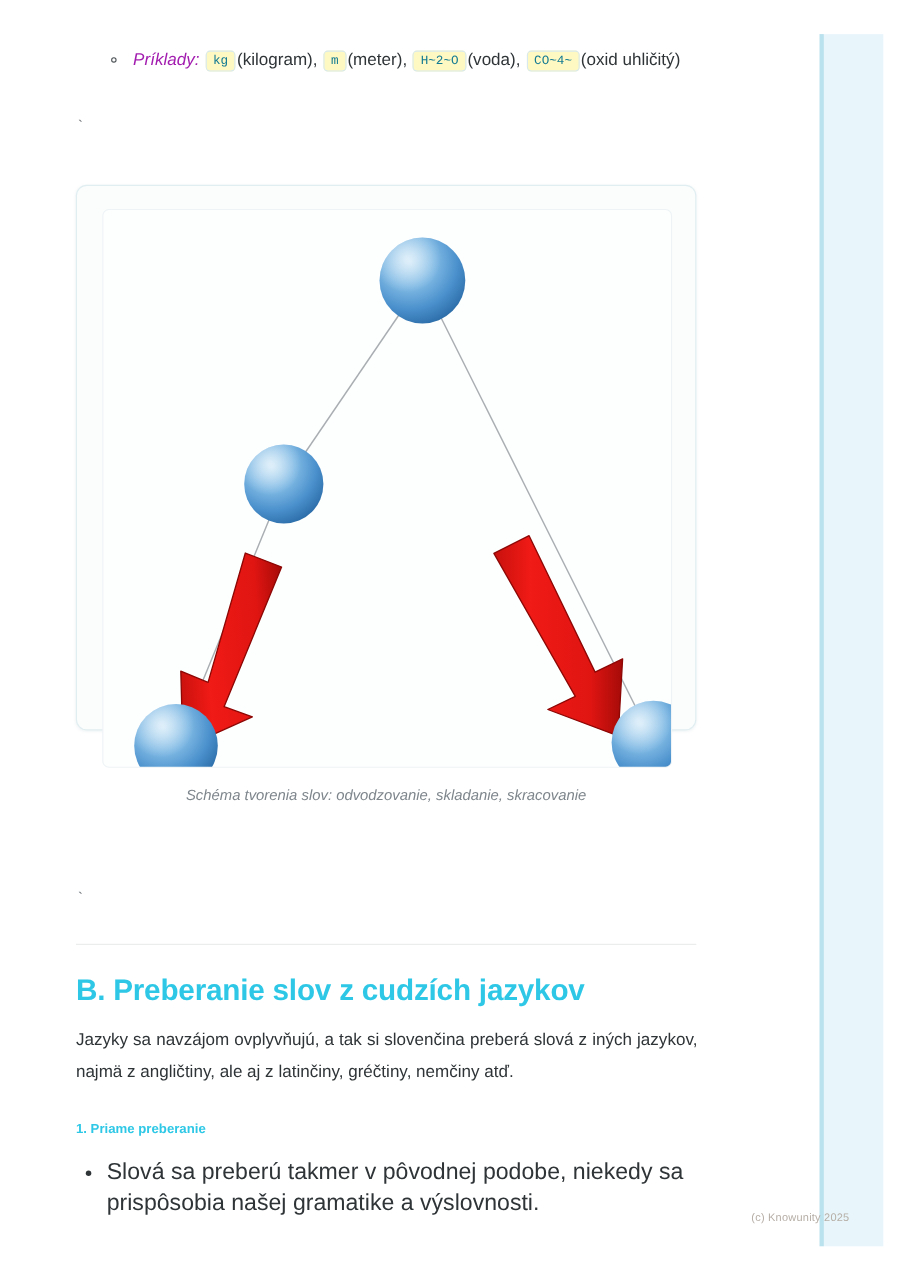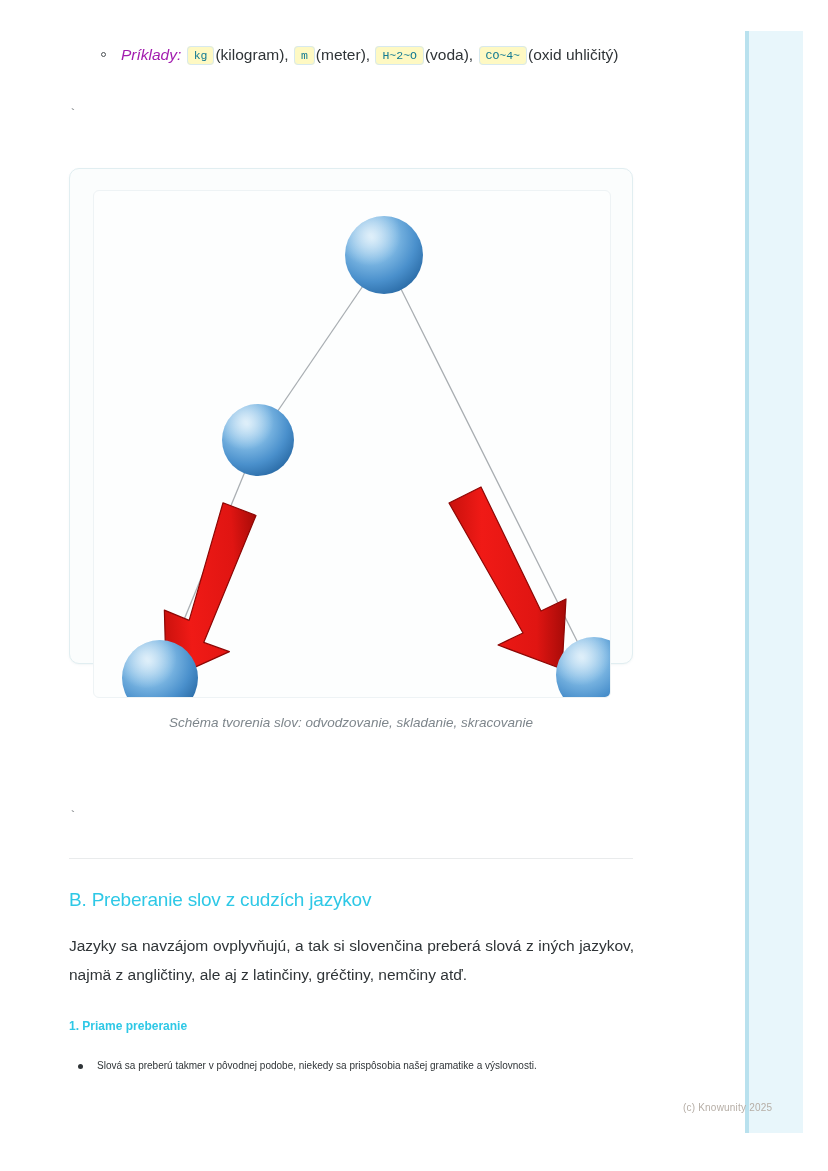--- a/index.html
+++ b/index.html
@@ -147,22 +147,22 @@
     border: 0;
   }
 
   
   .h-b {
     position: absolute;
     left: 69px;
     top: 885px;
     width: 570px;
     margin: 0;
-    font-size: 19px;
-    font-weight: normal;
+    font-size: 27px;
+    font-weight: bold;
     color: #2ec8e6;
     letter-spacing: -0.2px;
     line-height: 30px;
   }
   .para-1 {
     position: absolute;
     left: 69px;
     top: 931px;
     width: 565px;
     margin: 0;
@@ -187,21 +187,21 @@
     left: 69px;
     top: 1052px;
     width: 570px;
     margin: 0;
     padding: 0;
     list-style: none;
   }
   .bullet-item {
     position: relative;
     padding-left: 28px;
-    font-size: 10px;
+    font-size: 21px;
     line-height: 28px;
     color: #2f3437;
   }
   .bullet-item::before {
     content: "";
     position: absolute;
     left: 9px;
     top: 12px;
     width: 5px;
     height: 5px;

